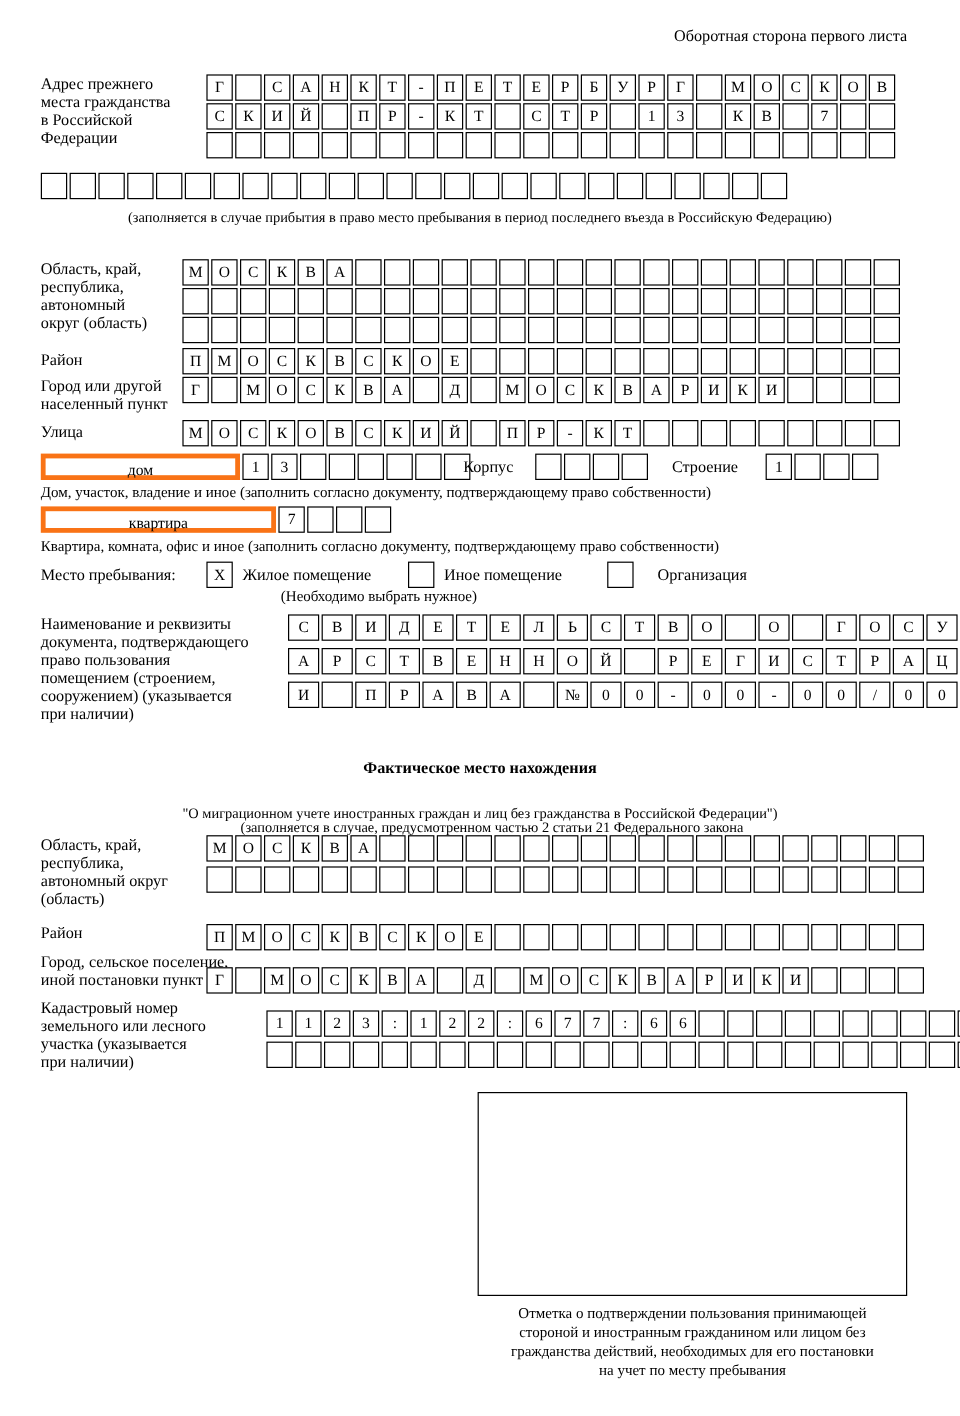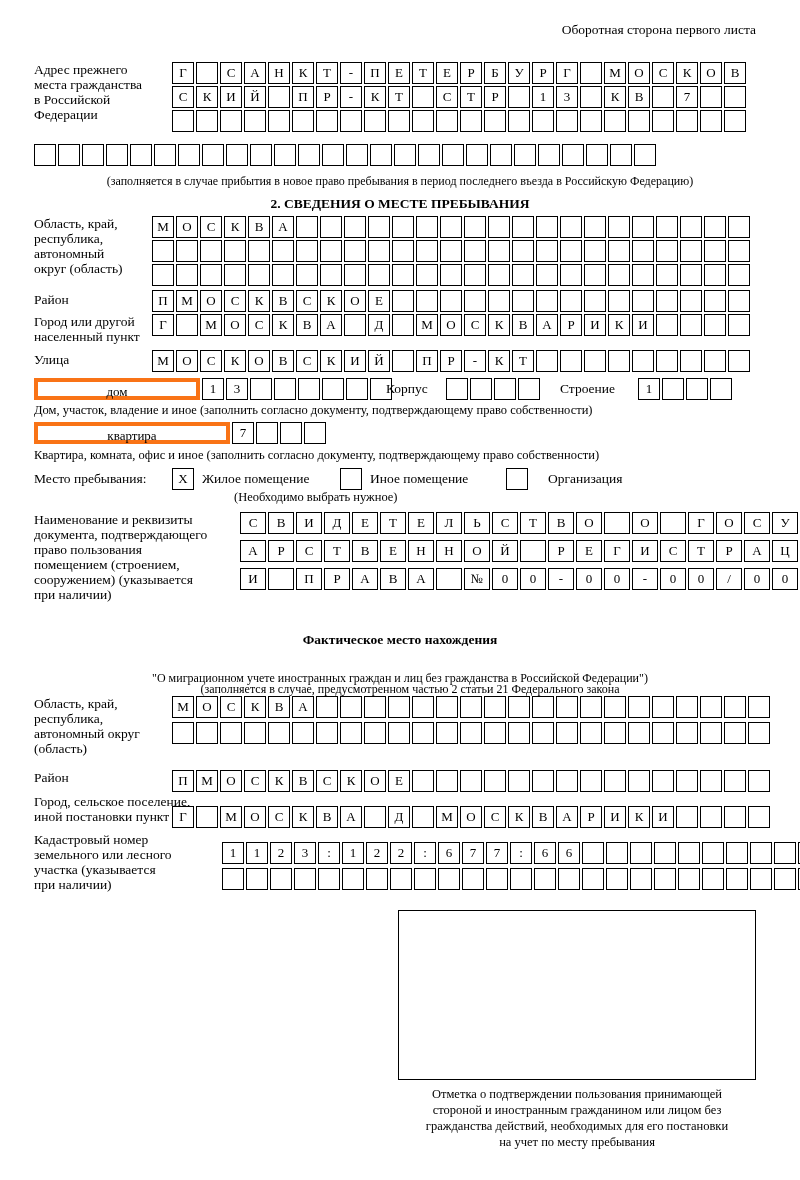--- a/index.html
+++ b/index.html
@@ -209,23 +209,22 @@
         <div class="bx"></div>
         <div class="bx"></div>
         <div class="bx"></div>
         <div class="bx"></div>
         <div class="bx"></div>
         <div class="bx"></div>
         <div class="bx"></div>
       </div>
     </div>
 
-  <div class="note" style="top:174px;">(заполняется в случае прибытия в новое право пребывания в период последнего въезда в Российскую Федерацию)</div>
-
-  <div class="sec-title" style="top:196px;">2. СВЕДЕНИЯ О МЕСТЕ ПРЕБЫВАНИЯ</div>
+  <div class="note" style="top:174px;">(заполняется в случае прибытия в право место пребывания в период последнего въезда в Российскую Федерацию)</div>
+
 
   <div class="row lbl multiline" style="left:34px; top:216px; width:140px;">Область, край,
 республика,
 автономный
 округ (область)</div>
   <div id="s2-region">
       <div class="boxes" style="position: absolute; left: 152px; top: 216px;">
         <div class="bx">М</div>
         <div class="bx">О</div>
         <div class="bx">С</div>

